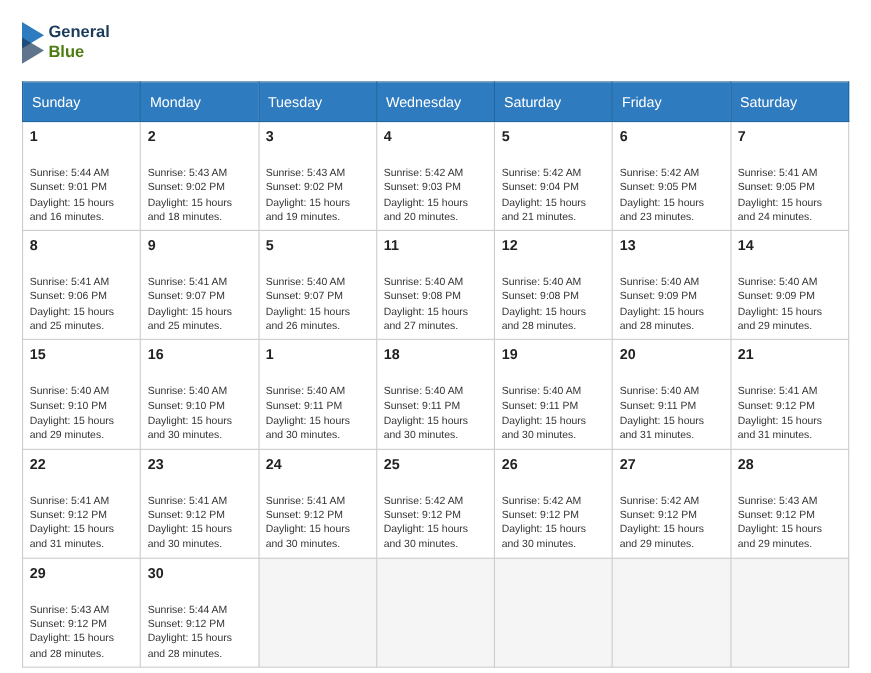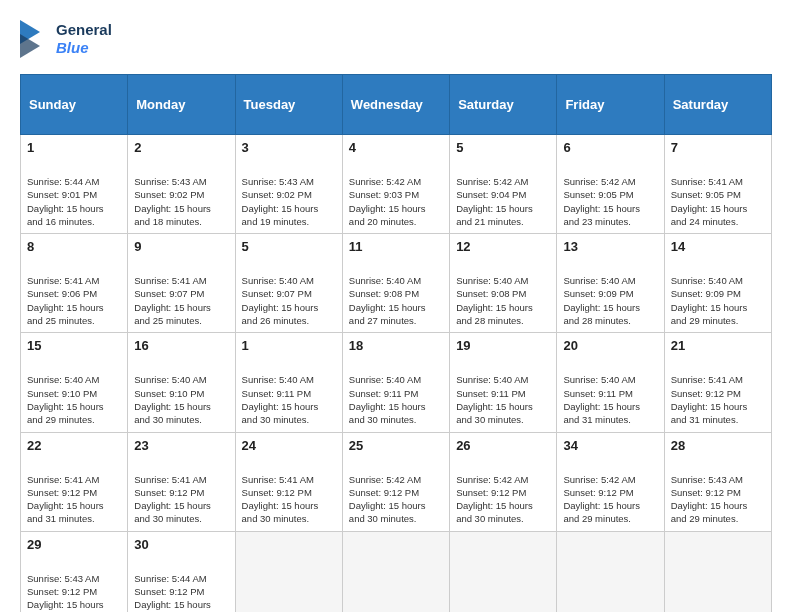--- a/index.html
+++ b/index.html
@@ -12,21 +12,21 @@
     }
     .header-area {
       display: flex;
       justify-content: space-between;
       align-items: flex-start;
       margin-bottom: 16px;
     }
     .logo {
       display: flex;
       align-items: center;
-      gap: 16px;
+      gap: 4px;
       justify-content: space-between;
     }
     .title-area {
       text-align: right;
     }
     .main-title {
       font-size: 32px;
       font-weight: bold;
       color: #1a3a5c;
     }
@@ -36,22 +36,22 @@
     }
     .calendar {
       width: 100%;
       border-collapse: collapse;
       border: 1px solid #ccc;
     }
     .calendar th {
       background: #2e7bbf;
       color: #fff;
       font-size: 13px;
-      font-weight: bold;
-      padding: 22px 8px;
+      font-weight: normal;
+      padding: 10px 8px;
       text-align: left;
       border: 1px solid #2266a0;
     }
     .calendar td {
       vertical-align: top;
       border: 1px solid #ccc;
       padding: 5px 6px;
       font-size: 10px;
       color: #333;
       width: calc(100% / 7);
@@ -79,21 +79,21 @@
 <body>
 
 <div class="header-area">
   <div class="logo">
   <svg width="20" height="38" viewBox="0 0 20 38">
     <polygon points="0,0 20,12 0,24" fill="#2e7bbf"></polygon>
     <polygon points="0,14 20,26 0,38" fill="#1a3a5c" opacity="0.7"></polygon>
   </svg>
   <div>
     <div style="font-size:15px;font-weight:bold;color:#1a3a5c;line-height:1.2;">General</div>
-    <div style="font-size:15px;font-weight:bold;color:#3b82f6;line-height:1.2;font-style:italic;">Blue</div>
+    <div style="font-size:15px;font-weight:bold;color:#4d7c0f;line-height:1.2;">Blue</div>
   </div>
 </div>
   <div class="title-area">
     <div class="main-title"></div>
     <div class="subtitle"></div>
   </div>
 </div>
 
 <table class="calendar">
   <thead>
@@ -317,21 +317,21 @@
       </td>
         <td>
         <span class="day-number">26</span>
         <div class="day-info">
           Sunrise: 5:42 AM<br>
           Sunset: 9:12 PM<br>
           Daylight: 15 hours and 30 minutes.
         </div>
       </td>
         <td>
-        <span class="day-number">34</span>
+        <span class="day-number">27</span>
         <div class="day-info">
           Sunrise: 5:42 AM<br>
           Sunset: 9:12 PM<br>
           Daylight: 15 hours and 29 minutes.
         </div>
       </td>
         <td>
         <span class="day-number">28</span>
         <div class="day-info">
           Sunrise: 5:43 AM<br>

